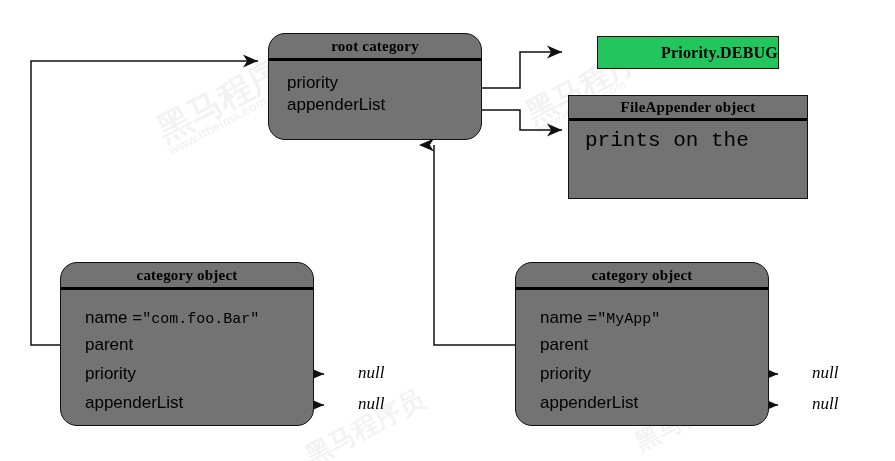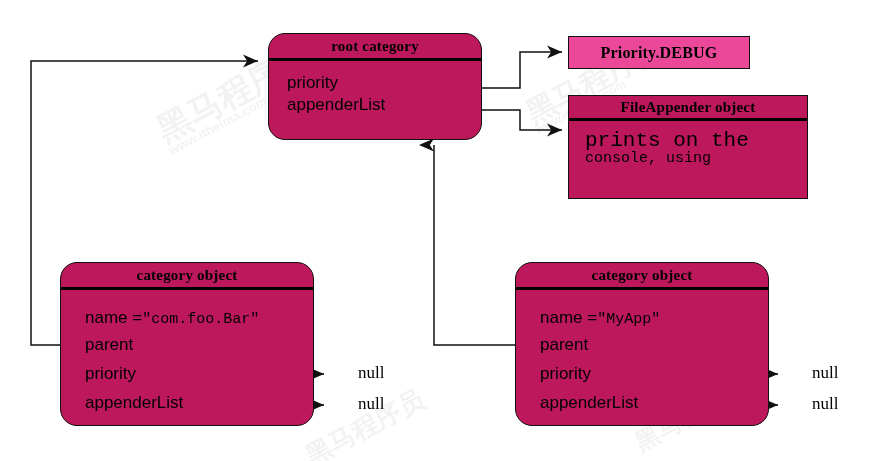--- a/index.html
+++ b/index.html
@@ -3,34 +3,34 @@
 <meta charset="utf-8">
 <style>
   html,body{margin:0;padding:0;background:#ffffff;}
   body{width:895px;height:461px;overflow:hidden;
        font-family:"Liberation Serif", serif;}
   #stage{position:relative;width:895px;height:461px;background:#fff;}
   svg.layer{position:absolute;left:0;top:0;width:895px;height:461px;}
   .wm{position:absolute;opacity:.055;color:#2b2b2b;pointer-events:none;
       font-family:"Liberation Sans",sans-serif;font-weight:700;
       transform:rotate(-28deg);white-space:nowrap;}
-  .box{position:absolute;box-sizing:border-box;background:#be185d;
+  .box{position:absolute;box-sizing:border-box;background:#737373;
        border:1.6px solid #111;}
   .box.rounded{border-radius:17px;}
   .title{text-align:center;font-family:"Liberation Serif",serif;
          font-weight:700;letter-spacing:.2px;color:#000;}
   .titlerule{border-bottom:3.4px solid #000;}
   .rows{position:relative;}
   .row{position:absolute;white-space:nowrap;color:#000;}
   .serif{font-family:Liberation Sans, sans-serif;}
   .mono{font-family:"Liberation Mono",monospace;}
-  .plain-box{position:absolute;box-sizing:border-box;background:#ec4899;
+  .plain-box{position:absolute;box-sizing:border-box;background:#22c55e;
              border:1.6px solid #111;display:flex;align-items:center;
-             justify-content:center;}
-  .nulllbl{position:absolute;font-family:"Liberation Serif",serif;color:#000;}
+             justify-content:flex-end;margin-left:29px;}
+  .nulllbl{position:absolute;font-family:"Liberation Serif",serif;color:#000;font-style:italic;}
 </style>
 </head>
 <body>
 
 <div id="stage">
 
   <div id="wm-host">
       <div class="wm" style="left: 150px; top: 70px; font-size: 34px; color: rgb(43, 43, 43);">黑马程序员</div>
       <div class="wm" style="left: 163px; top: 118px; font-size: 13px; color: rgb(43, 43, 43);">www.itheima.com</div>
       <div class="wm" style="left: 520px; top: 60px; font-size: 30px; color: rgb(43, 43, 43);">黑马程序员</div>
@@ -93,21 +93,20 @@
   </div>
 
   <div class="plain-box" style="left:568px;top:36px;width:182px;height:33px;">
     <span class="title" style="font-size:16px;">Priority.DEBUG</span>
   </div>
 
   <div class="box" style="left:568px;top:95px;width:240px;height:104px;">
     <div class="title titlerule" style="font-size:15px;padding:3px 0 2px;">FileAppender object</div>
     <div class="rows" style="height:70px;">
       <div class="row mono" style="left:16px;top:8px;font-size:21px;">prints on the</div>
-      <div class="row mono" style="left:16px;top:29px;font-size:15px;">console, using</div>
     </div>
   </div>
 
   <div class="box rounded" style="left:60px;top:262px;width:254px;height:164px;">
     <div class="title titlerule" style="font-size:15px;padding:4px 0 3px;">category object</div>
     <div class="rows" style="height:128px;">
       <div class="row" style="left:24px;top:18px;font-size:17px;">
         <span class="serif">name =</span><span class="mono" style="font-size:15px;">"com.foo.Bar"</span>
       </div>
       <div class="row serif" style="left:24px;top:45px;font-size:17px;">parent</div>

